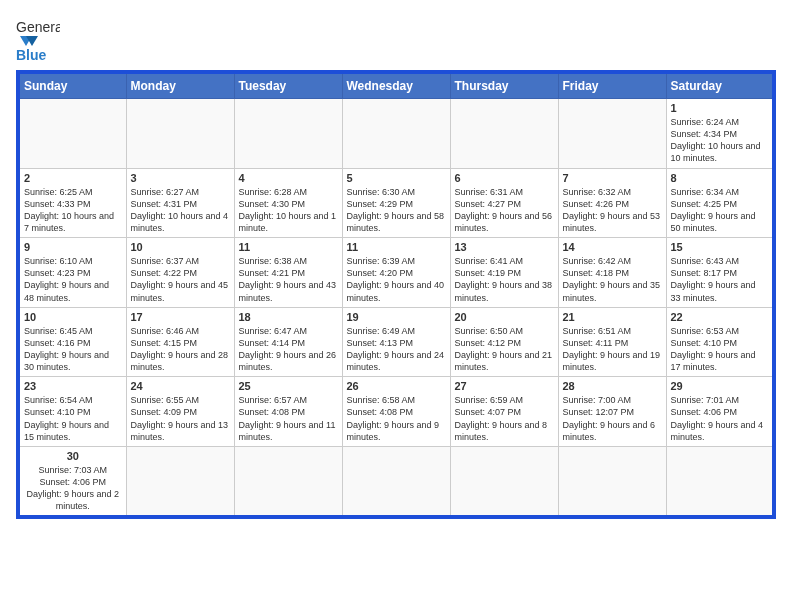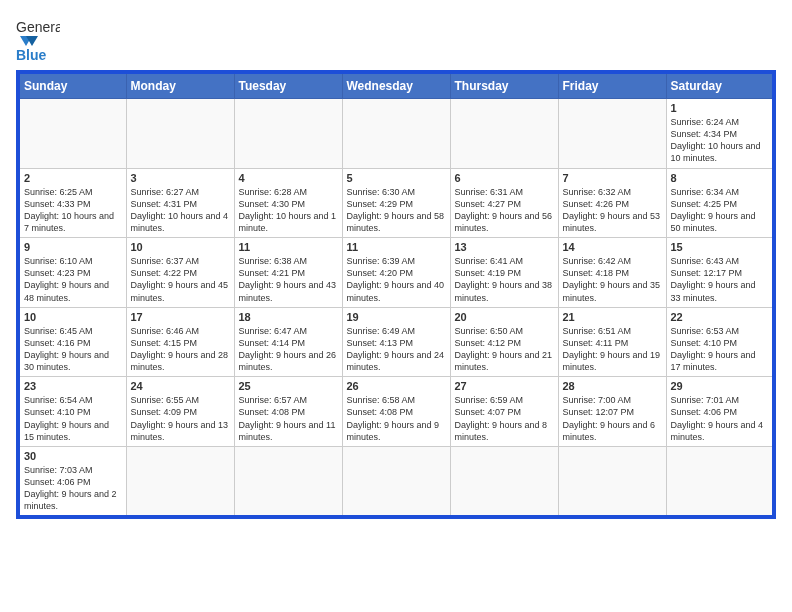--- a/index.html
+++ b/index.html
@@ -70,20 +70,21 @@
     .day-info {
       font-size: 9px;
       line-height: 1.35;
       color: #333;
     }
     .empty-cell {
       background: #f9f9f9;
     }
     .calendar tr:last-child td {
       min-height: 60px;
+      text-align: center;
     }
   </style>
 </head>
 <body>
 
 <div class="page">
   <div class="header">
     <div class="logo">
   <svg width="44" height="44" viewBox="0 0 44 44">
     <text x="0" y="16" font-size="14" font-family="Arial,sans-serif" fill="#333" font-weight="normal">General</text>
@@ -202,21 +203,21 @@
           </td>
           <td>
             <span class="day-num">14</span>
             <div class="day-info">Sunrise: 6:42 AM
 Sunset: 4:18 PM
 Daylight: 9 hours and 35 minutes.</div>
           </td>
           <td>
             <span class="day-num">15</span>
             <div class="day-info">Sunrise: 6:43 AM
-Sunset: 12:17 PM
+Sunset: 8:17 PM
 Daylight: 9 hours and 33 minutes.</div>
           </td>
         </tr>
         <tr>
           <td>
             <span class="day-num">10</span>
             <div class="day-info">Sunrise: 6:45 AM
 Sunset: 4:16 PM
 Daylight: 9 hours and 30 minutes.</div>
           </td>

